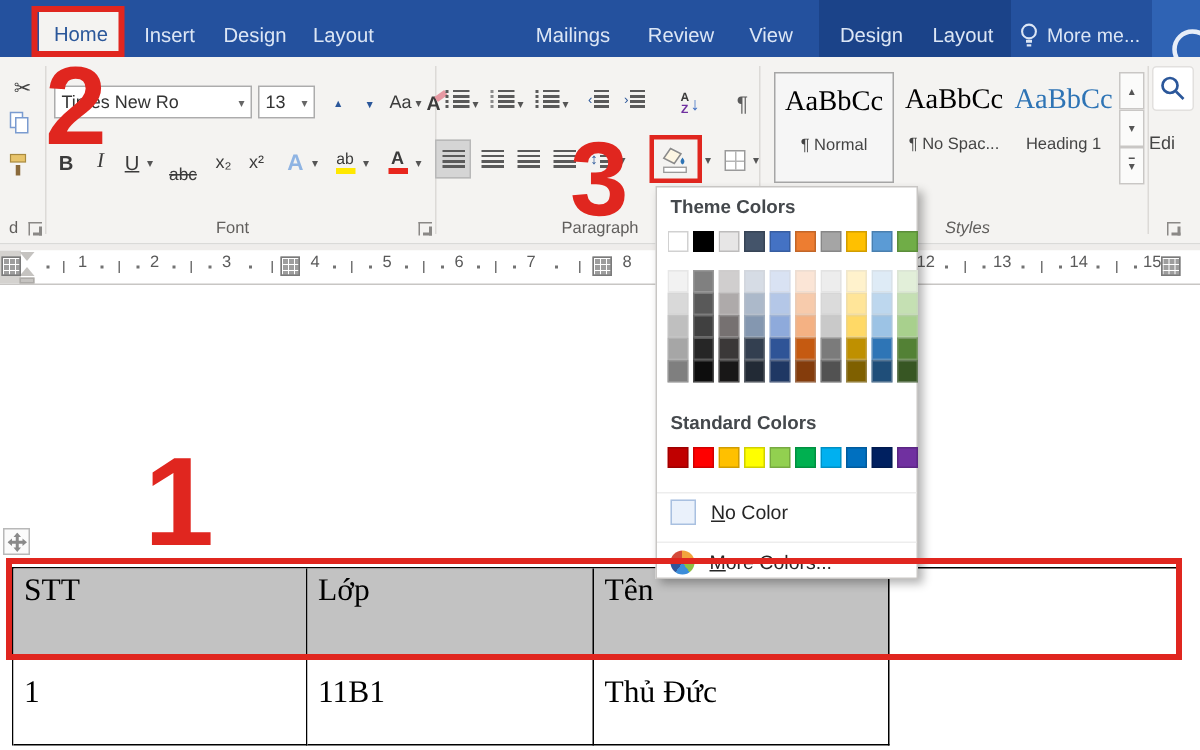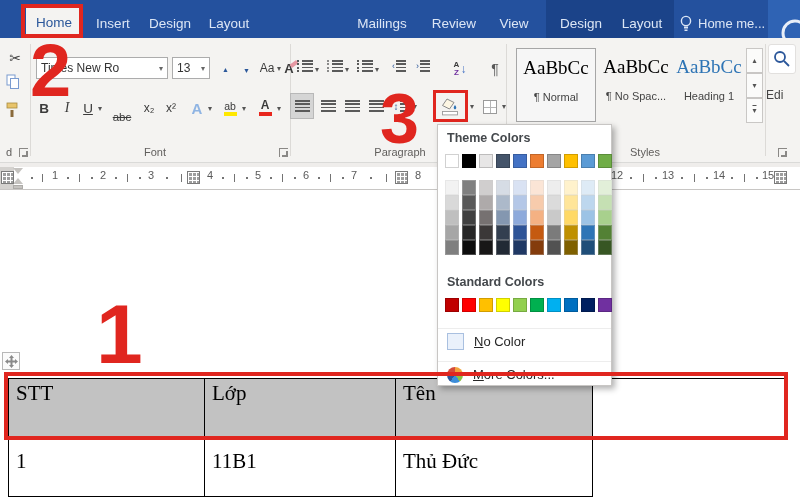--- a/index.html
+++ b/index.html
@@ -109,21 +109,21 @@
   <div class="tab" style="left:490px;width:48px;">View</div>
   <div class="tab" style="left:552px;width:58px;">Design</div>
   <div class="tab" style="left:614px;width:56px;">Layout</div>
 
   <div class="tellme">
     <svg width="12" height="17">
         <circle cx="6" cy="6" r="4.6" fill="none" stroke="#DCE6F5" stroke-width="1.4"></circle>
         <rect x="4" y="11.5" width="4" height="2" fill="#DCE6F5"></rect>
         <rect x="4.5" y="14.5" width="3" height="1.5" fill="#DCE6F5"></rect>
       </svg>
-    <span>Home me...</span>
+    <span>More me...</span>
   </div>
 
   <div class="a ribbon"></div>
   <div class="vsep" style="left:30px;"></div>
   <div class="vsep" style="left:290px;"></div>
   <div class="vsep" style="left:506px;"></div>
   <div class="vsep" style="left:765px;"></div>
 
   <div class="btn" style="left:6px;top:48px;width:18px;height:20px;font-size:14px;color:#444;">✂</div>
   <div class="btn" style="left:6px;top:74px;">
@@ -260,21 +260,21 @@
     <div class="sample">AaBbCc</div>
     <div class="sname">¶ No Spac...</div>
   </div>
   <div class="stylecard h1" style="left:674px;width:70px;">
     <div class="sample">AaBbCc</div>
     <div class="sname">Heading 1</div>
   </div>
   <div class="scrollbtn" style="top:48px;">▴</div>
   <div class="scrollbtn" style="top:73px;">▾</div>
   <div class="scrollbtn" style="top:98px;text-decoration:overline;">▾</div>
-  <div class="glabel" style="left:600px;width:90px;">Styles</div>
+  <div class="glabel" style="left:600px;width:90px;font-style:italic;">Styles</div>
   <div class="launcher" style="left:778px;top:148px;"></div>
 
   <div class="btn" style="left:768px;top:44px;width:28px;height:30px;background:#fff;border:1px solid #E2E0DE;border-radius:3px;">
     <svg width="18" height="18">
         <circle cx="7" cy="7" r="5" fill="none" stroke="#2B579A" stroke-width="1.8"></circle>
         <line x1="11" y1="11" x2="16" y2="16" stroke="#2B579A" stroke-width="1.8"></line>
       </svg>
   </div>
   <div class="a" style="left:766px;top:88px;font-size:12px;color:#444;">Edi</div>
 

